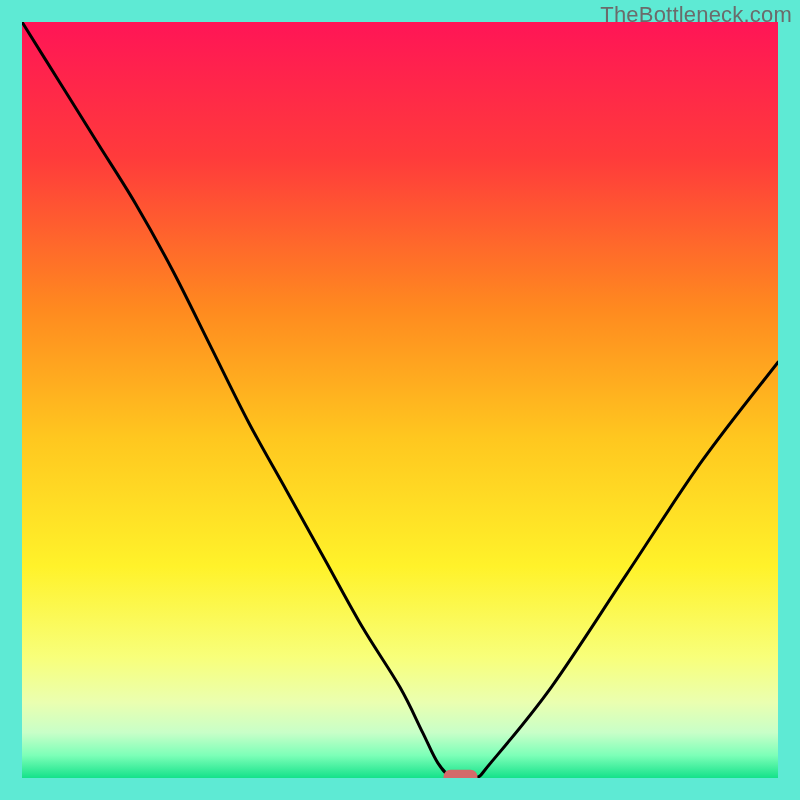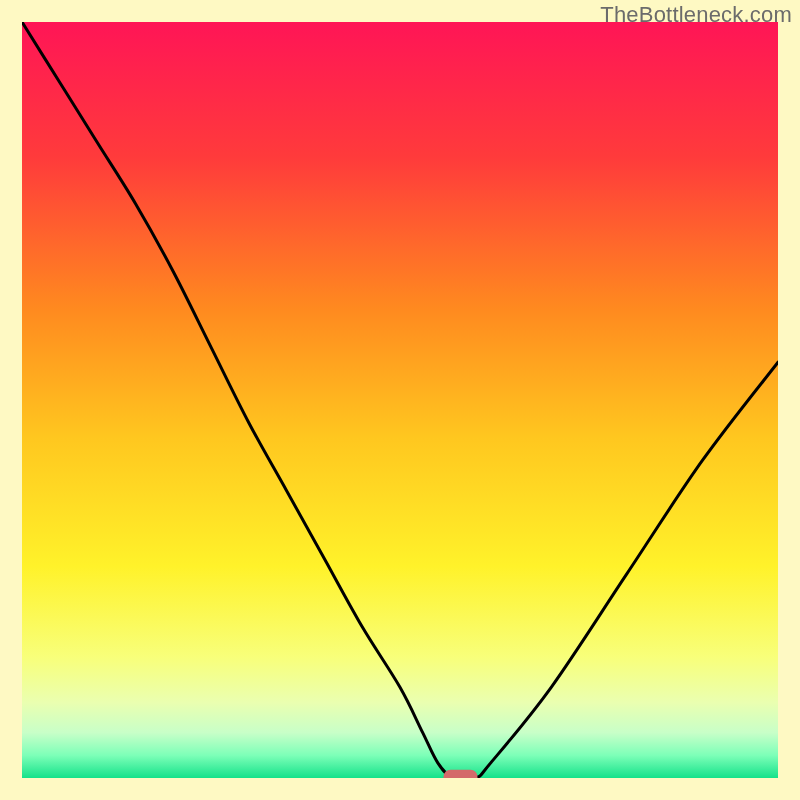--- a/index.html
+++ b/index.html
@@ -8,21 +8,21 @@
     width: 800px;
     height: 800px;
     background: #000;
     overflow: hidden;
     font-family: Arial, Helvetica, sans-serif;
   }
   .frame {
     position: relative;
     width: 800px;
     height: 800px;
-    background: #fef9c3;
+    background: #5eead4;
   }
   .watermark {
     position: absolute;
     top: 2px;
     right: 8px;
     font-size: 22px;
     font-weight: 500;
     color: #6b6b6b;
     z-index: 20;
     letter-spacing: 0.2px;

